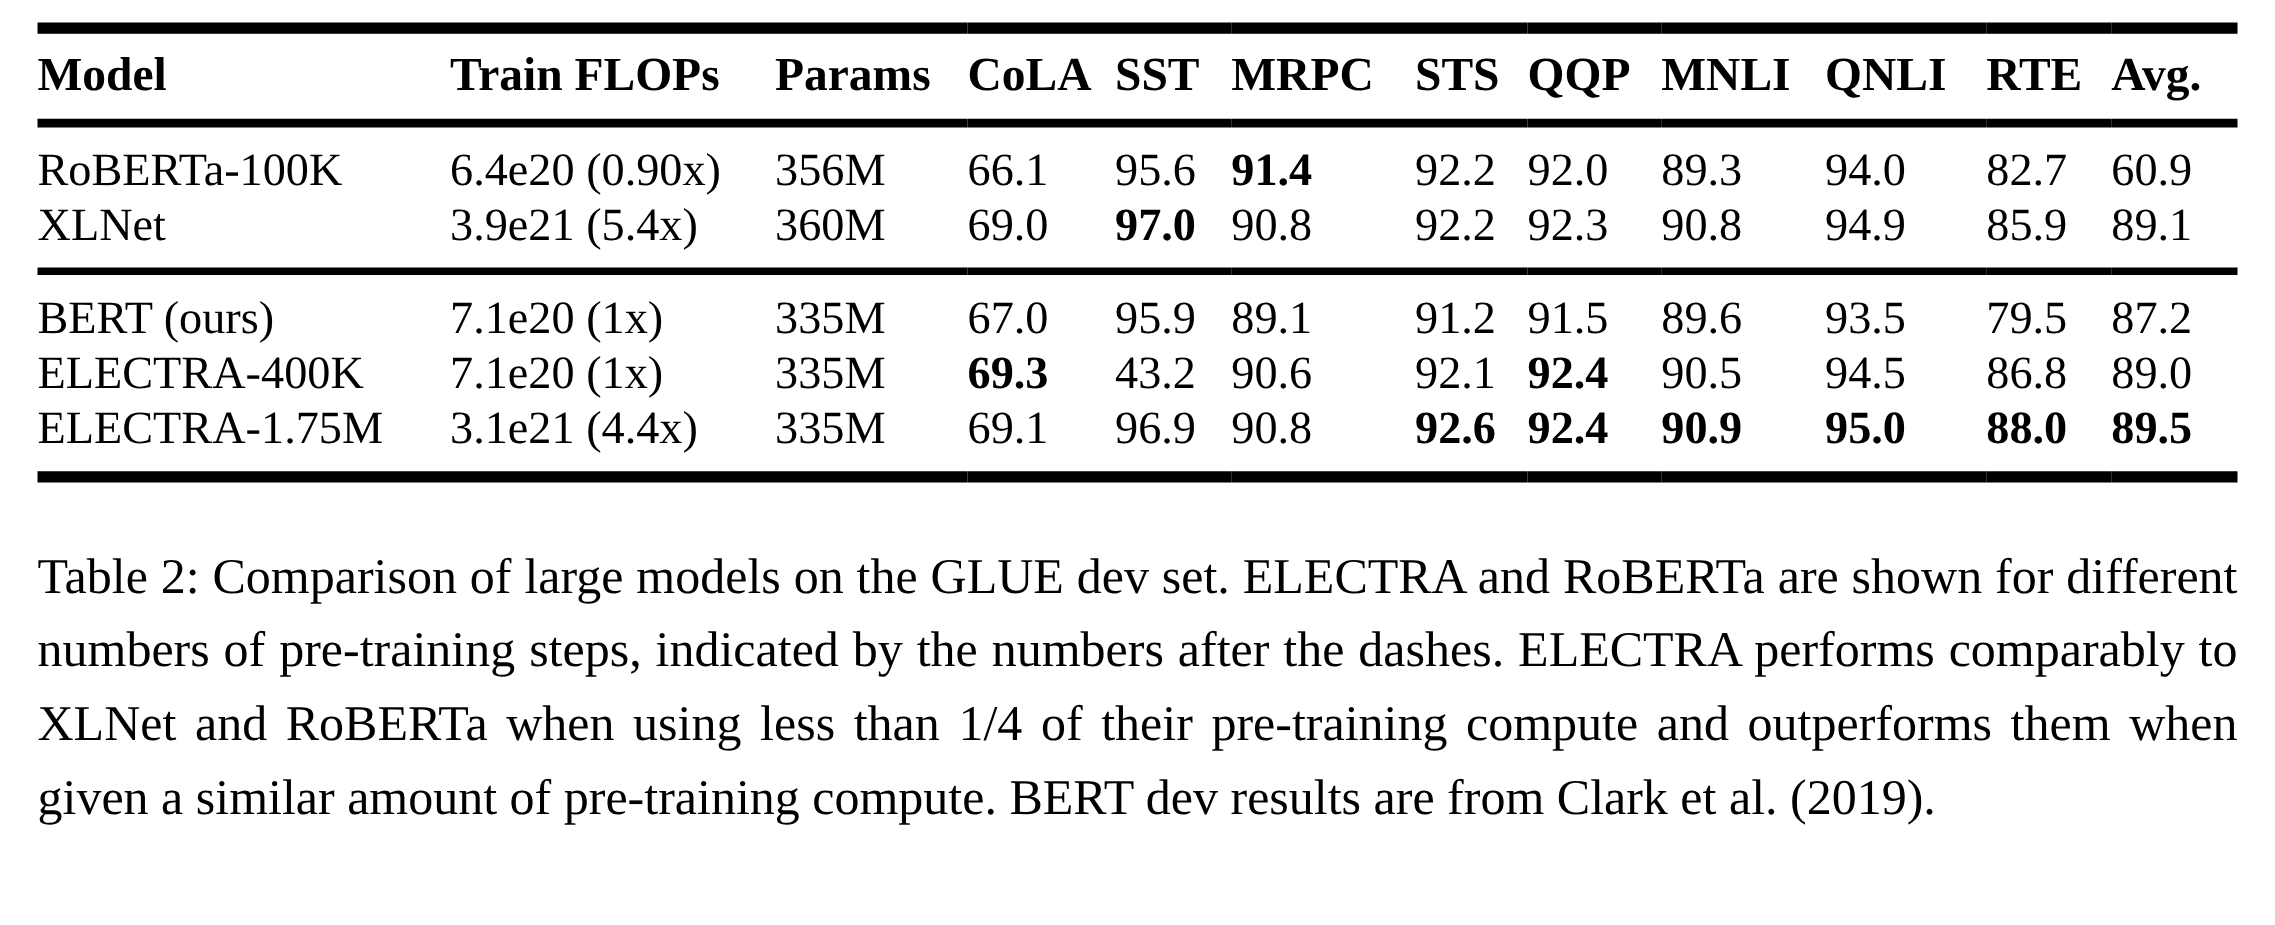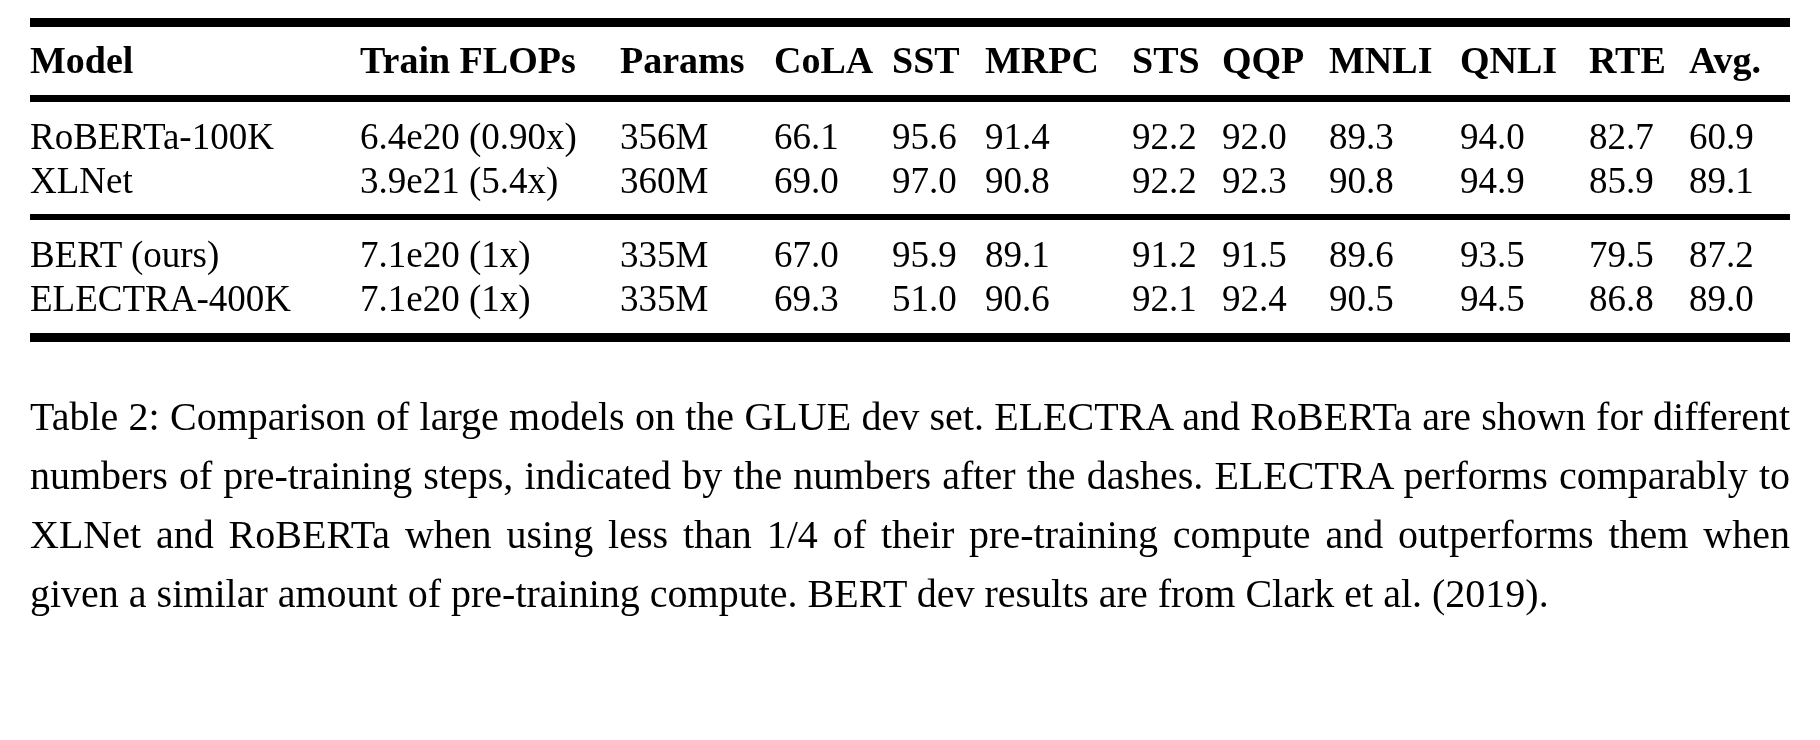--- a/index.html
+++ b/index.html
@@ -54,21 +54,21 @@
     padding: 0;
     vertical-align: middle;
     white-space: nowrap;
   }
   tbody.sec tr:first-child td { padding-top: 12px; }
   tbody#section-0 tr:last-child td {
     padding-bottom: 12px;
     border-bottom: 6px solid #000;
   }
   tbody#section-1 tr:last-child td { padding-bottom: 13px; }
-  td.b { font-weight: normal; }
+  td.b { font-weight: bold; }
   .caption {
     width: 1760px;
     margin: 45px 0 0 0;
     font-size: 40px;
     line-height: 59px;
     text-align: justify;
   }
 </style>
 </head>
 <body>
@@ -148,26 +148,40 @@
           <td>89.6</td>
           <td>93.5</td>
           <td>79.5</td>
           <td>87.2</td>
         </tr>
         <tr>
           <td>ELECTRA-400K</td>
           <td>7.1e20 (1x)</td>
           <td>335M</td>
           <td class="b">69.3</td>
-          <td>51.0</td>
+          <td>43.2</td>
           <td>90.6</td>
           <td>92.1</td>
           <td class="b">92.4</td>
           <td>90.5</td>
           <td>94.5</td>
           <td>86.8</td>
           <td>89.0</td>
         </tr>
+        <tr>
+          <td>ELECTRA-1.75M</td>
+          <td>3.1e21 (4.4x)</td>
+          <td>335M</td>
+          <td>69.1</td>
+          <td>96.9</td>
+          <td>90.8</td>
+          <td class="b">92.6</td>
+          <td class="b">92.4</td>
+          <td class="b">90.9</td>
+          <td class="b">95.0</td>
+          <td class="b">88.0</td>
+          <td class="b">89.5</td>
+        </tr>
       </tbody>
   </table>
 
   <p class="caption">Table 2: Comparison of large models on the GLUE dev set. ELECTRA and RoBERTa are shown for different numbers of pre-training steps, indicated by the numbers after the dashes. ELECTRA performs comparably to XLNet and RoBERTa when using less than 1/4 of their pre-training compute and outperforms them when given a similar amount of pre-training compute. BERT dev results are from Clark et al. (2019).</p>
 </div>
 
 </body></html>

